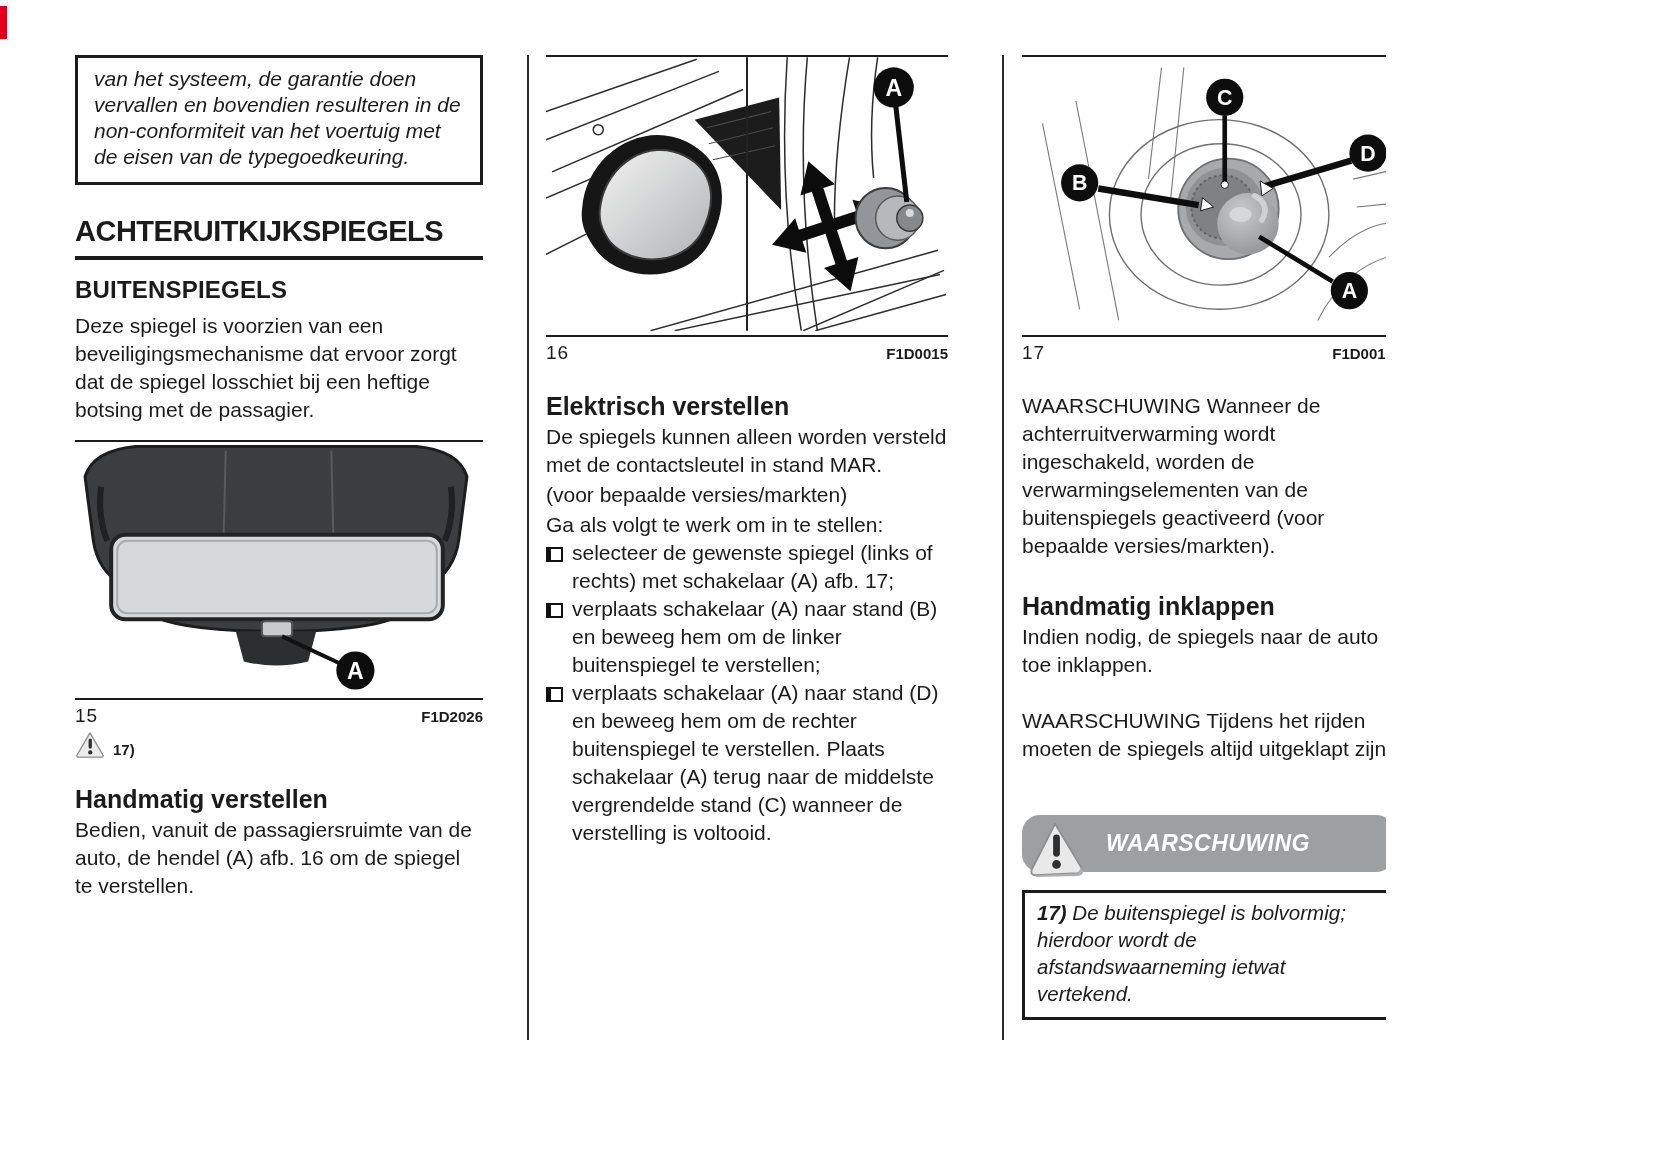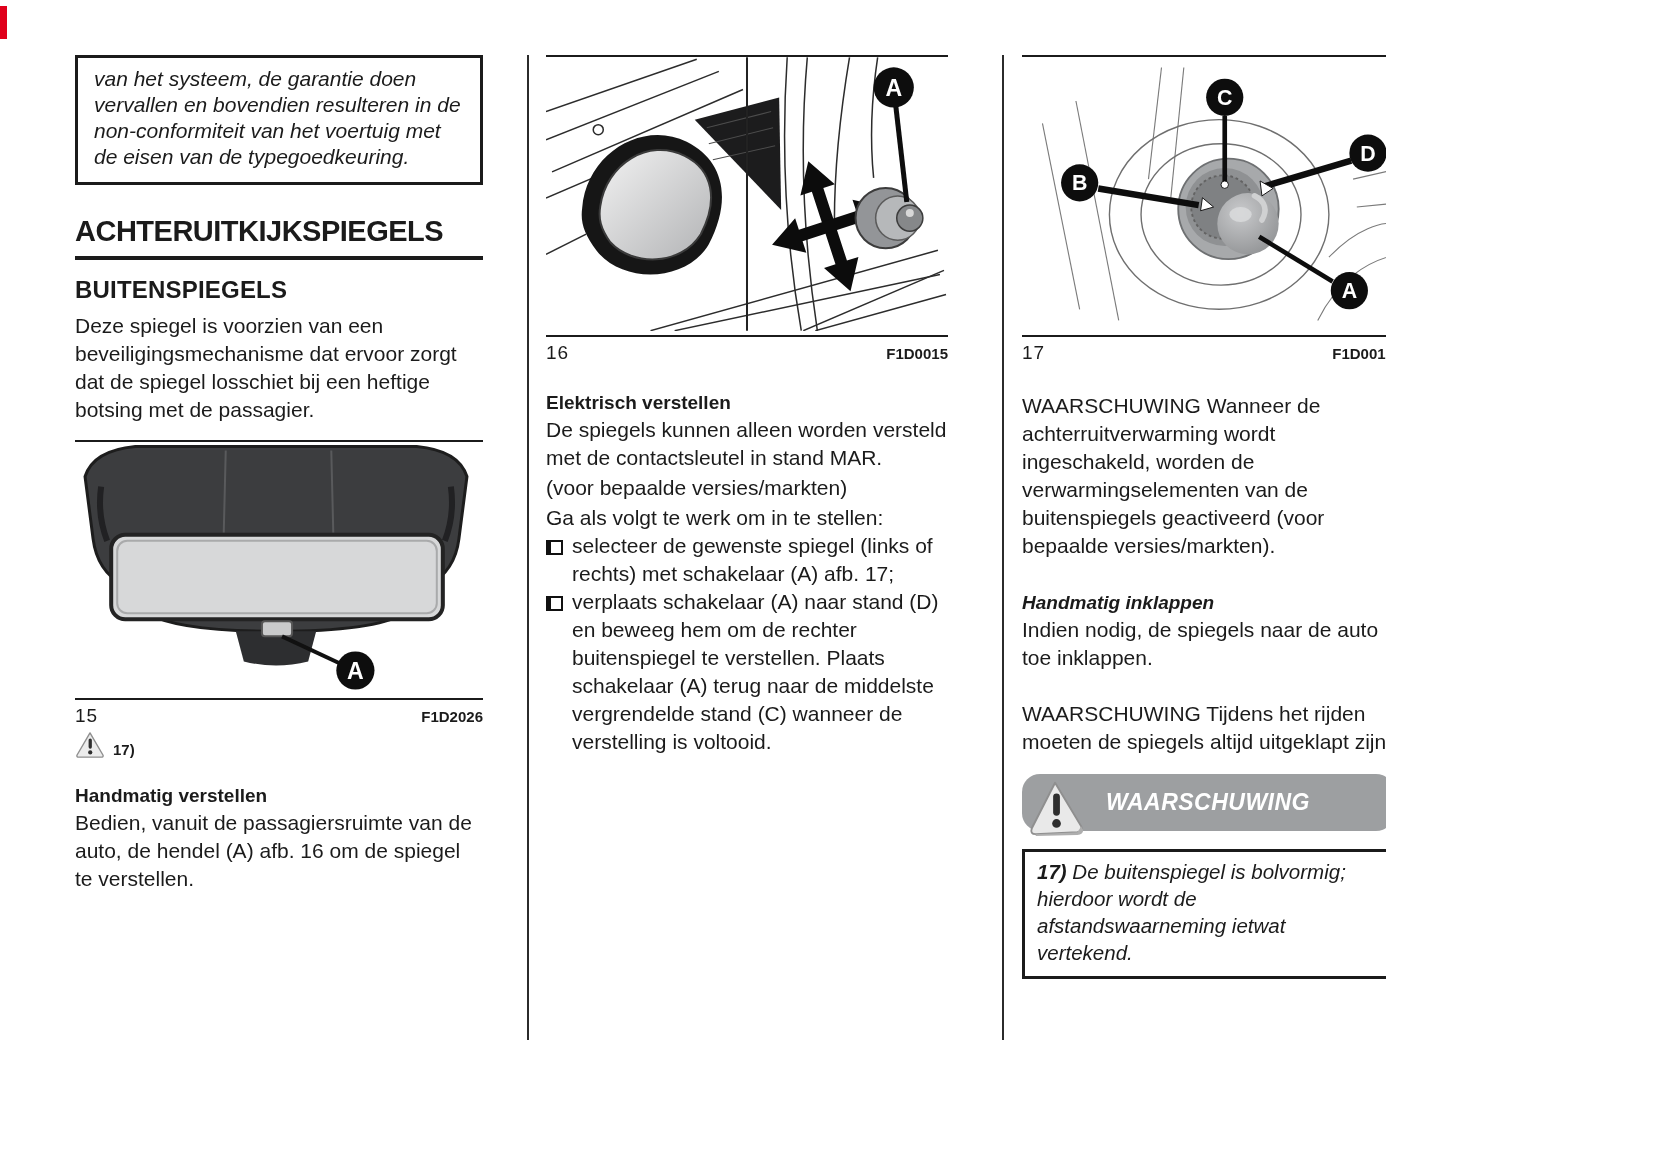--- a/index.html
+++ b/index.html
@@ -15,40 +15,40 @@
   .col-left{left:75px;width:408px;}
   .col-mid{left:546px;width:402px;}
   .col-right{left:1022px;width:372px;}
 
   .intro-box{border:3px solid #1b1b1b;padding:8px 16px 12px 16px;font-style:italic;
     font-size:21px;line-height:26px;margin-bottom:30px;}
 
   h1.main{font-size:29px;font-weight:bold;letter-spacing:-0.5px;margin:0 0 16px 0;
     border-bottom:4px solid #1b1b1b;padding-bottom:8px;}
   h2.section{font-size:24px;font-weight:bold;letter-spacing:0.2px;margin:0 0 8px 0;}
-  h3.subhead{font-size:19px;font-weight:bold;margin:26px 0 2px 0;}
+  h3.subhead{font-size:25px;font-weight:bold;margin:26px 0 2px 0;}
   p.body{font-size:21px;line-height:28px;margin:0;}
   p.body + p.body{margin-top:2px;}
 
   .figure{margin-top:16px;}
   .fig-canvas{border-top:2px solid #1b1b1b;border-bottom:2px solid #1b1b1b;
     background:#fff;overflow:hidden;}
   .fig-caption{display:flex;justify-content:space-between;align-items:baseline;
     padding-top:5px;gap:44px;}
   .fig-num{font-size:19px;letter-spacing:1px;}
   .fig-code{font-size:15px;font-weight:bold;}
 
   .warn-ref{display:flex;align-items:flex-end;gap:8px;margin:4px 0 0 0;}
   .warn-ref .ref-label{font-size:15px;font-weight:bold;padding-bottom:1px;}
 
   .bullet-row{display:flex;font-size:21px;line-height:28px;margin:0;}
   .sq{flex:0 0 auto;display:inline-block;width:10px;height:11px;border:2px solid #111;
     border-left-width:5px;margin:8px 9px 0 0;}
 
-  .warn-banner{position:relative;height:57px;background:#9d9fa1;margin-top:18px;
+  .warn-banner{position:relative;height:57px;background:#9d9fa1;margin-top:52px;
     display:flex;align-items:center;justify-content:center;border-radius:18px;}
   .warn-banner .banner-title{color:#ffffff;font-weight:bold;font-style:italic;
     font-size:23px;letter-spacing:0.5px;}
   .warn-banner svg{position:absolute;left:4px;bottom:-6px;}
 
   .note-box{border:3px solid #1b1b1b;margin-top:18px;padding:6px 12px 10px 12px;
     font-style:italic;font-size:20.5px;line-height:27px;}
   .note-box .ref{font-weight:bold;}
 
   .sidebar{position:absolute;left:1405px;top:55px;width:168px;}
@@ -183,20 +183,24 @@
     <p class="body">De spiegels kunnen alleen worden versteld met de contactsleutel in stand MAR.</p>
     <p class="body">(voor bepaalde versies/markten)</p>
     <p class="body">Ga als volgt te werk om in te stellen:</p>
 
     <div class="bullet-row">
       <span class="sq"></span>
       <span>selecteer de gewenste spiegel (links of rechts) met schakelaar (A) afb. 17;</span>
     </div>
     <div class="bullet-row">
       <span class="sq"></span>
+      <span>verplaats schakelaar (A) naar stand (B) en beweeg hem om de linker buitenspiegel te verstellen;</span>
+    </div>
+    <div class="bullet-row">
+      <span class="sq"></span>
       <span>verplaats schakelaar (A) naar stand (D) en beweeg hem om de rechter buitenspiegel te verstellen. Plaats schakelaar (A) terug naar de middelste vergrendelde stand (C) wanneer de verstelling is voltooid.</span>
     </div>
   </div>
 
   <div class="col col-right">
 
     <div class="figure" style="margin-top:0;">
       <div class="fig-canvas">
         <svg width="372" height="274" viewBox="0 0 400 272">
           <g stroke="#7a7a7a" stroke-width="1.2" fill="none">
@@ -252,21 +256,21 @@
           </g>
         </svg>
       </div>
       <div class="fig-caption">
         <span class="fig-num">17</span>
         <span class="fig-code">F1D0016</span>
       </div>
     </div>
 
     <p class="body" style="margin-top:28px;">WAARSCHUWING Wanneer de achterruitverwarming wordt ingeschakeld, worden de verwarmingselementen van de buitenspiegels geactiveerd (voor bepaalde versies/markten).</p>
-    <h3 class="subhead" style="margin-top:32px;font-style:italic;">Handmatig inklappen</h3>
+    <h3 class="subhead" style="margin-top:32px;">Handmatig inklappen</h3>
     <p class="body">Indien nodig, de spiegels naar de auto toe inklappen.</p>
     <p class="body" style="margin-top:28px;">WAARSCHUWING Tijdens het rijden moeten de spiegels altijd uitgeklapt zijn.</p>
 
     <div class="warn-banner">
       <svg width="62" height="60" viewBox="0 0 64 60">
         <path d="M30 5 L57 50 Q59 55 53 56 L10 58 Q4 58 6 52 Z" fill="#e9e9e9" stroke="#8f8f8f" stroke-width="2" stroke-linejoin="round"></path>
         <path d="M10 58 L53 56 L57 50 L59 54 Q59 58 53 59 L10 60 Z" fill="#aeaeae"></path>
         <rect x="28" y="16" width="7" height="23" rx="3.5" fill="#2e2e2e"></rect>
         <circle cx="31.5" cy="47" r="4.5" fill="#2e2e2e"></circle>
       </svg>

